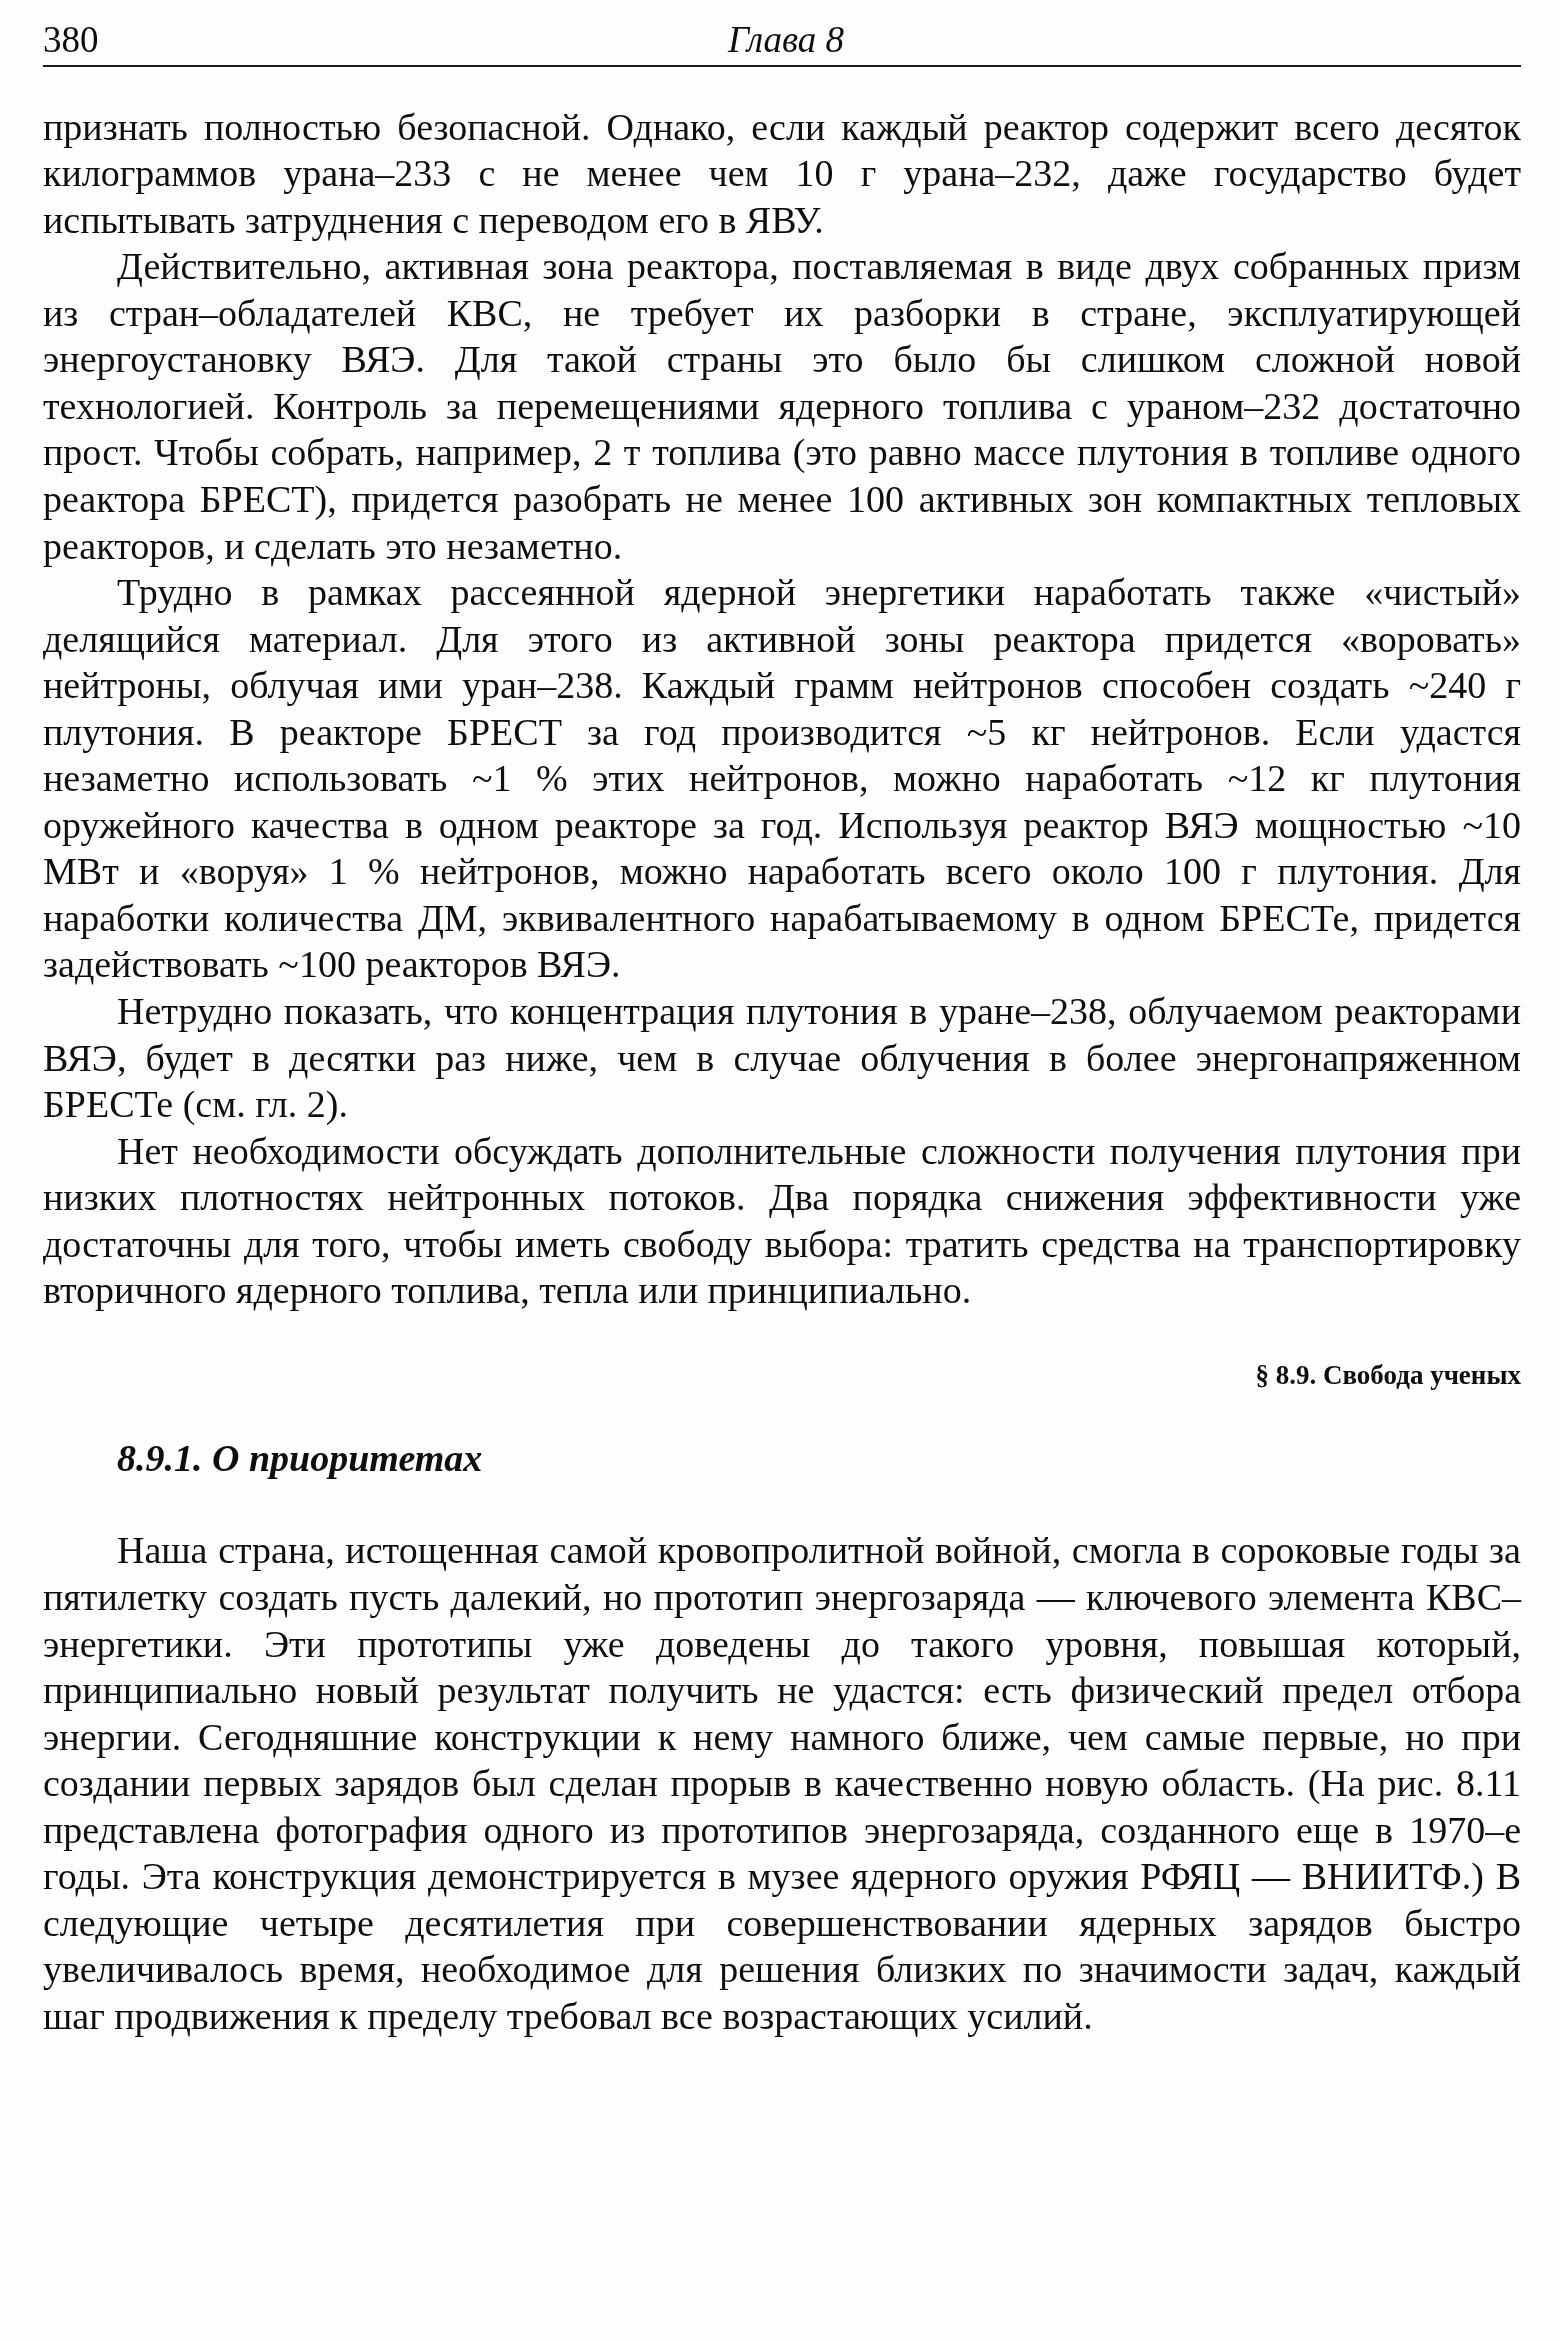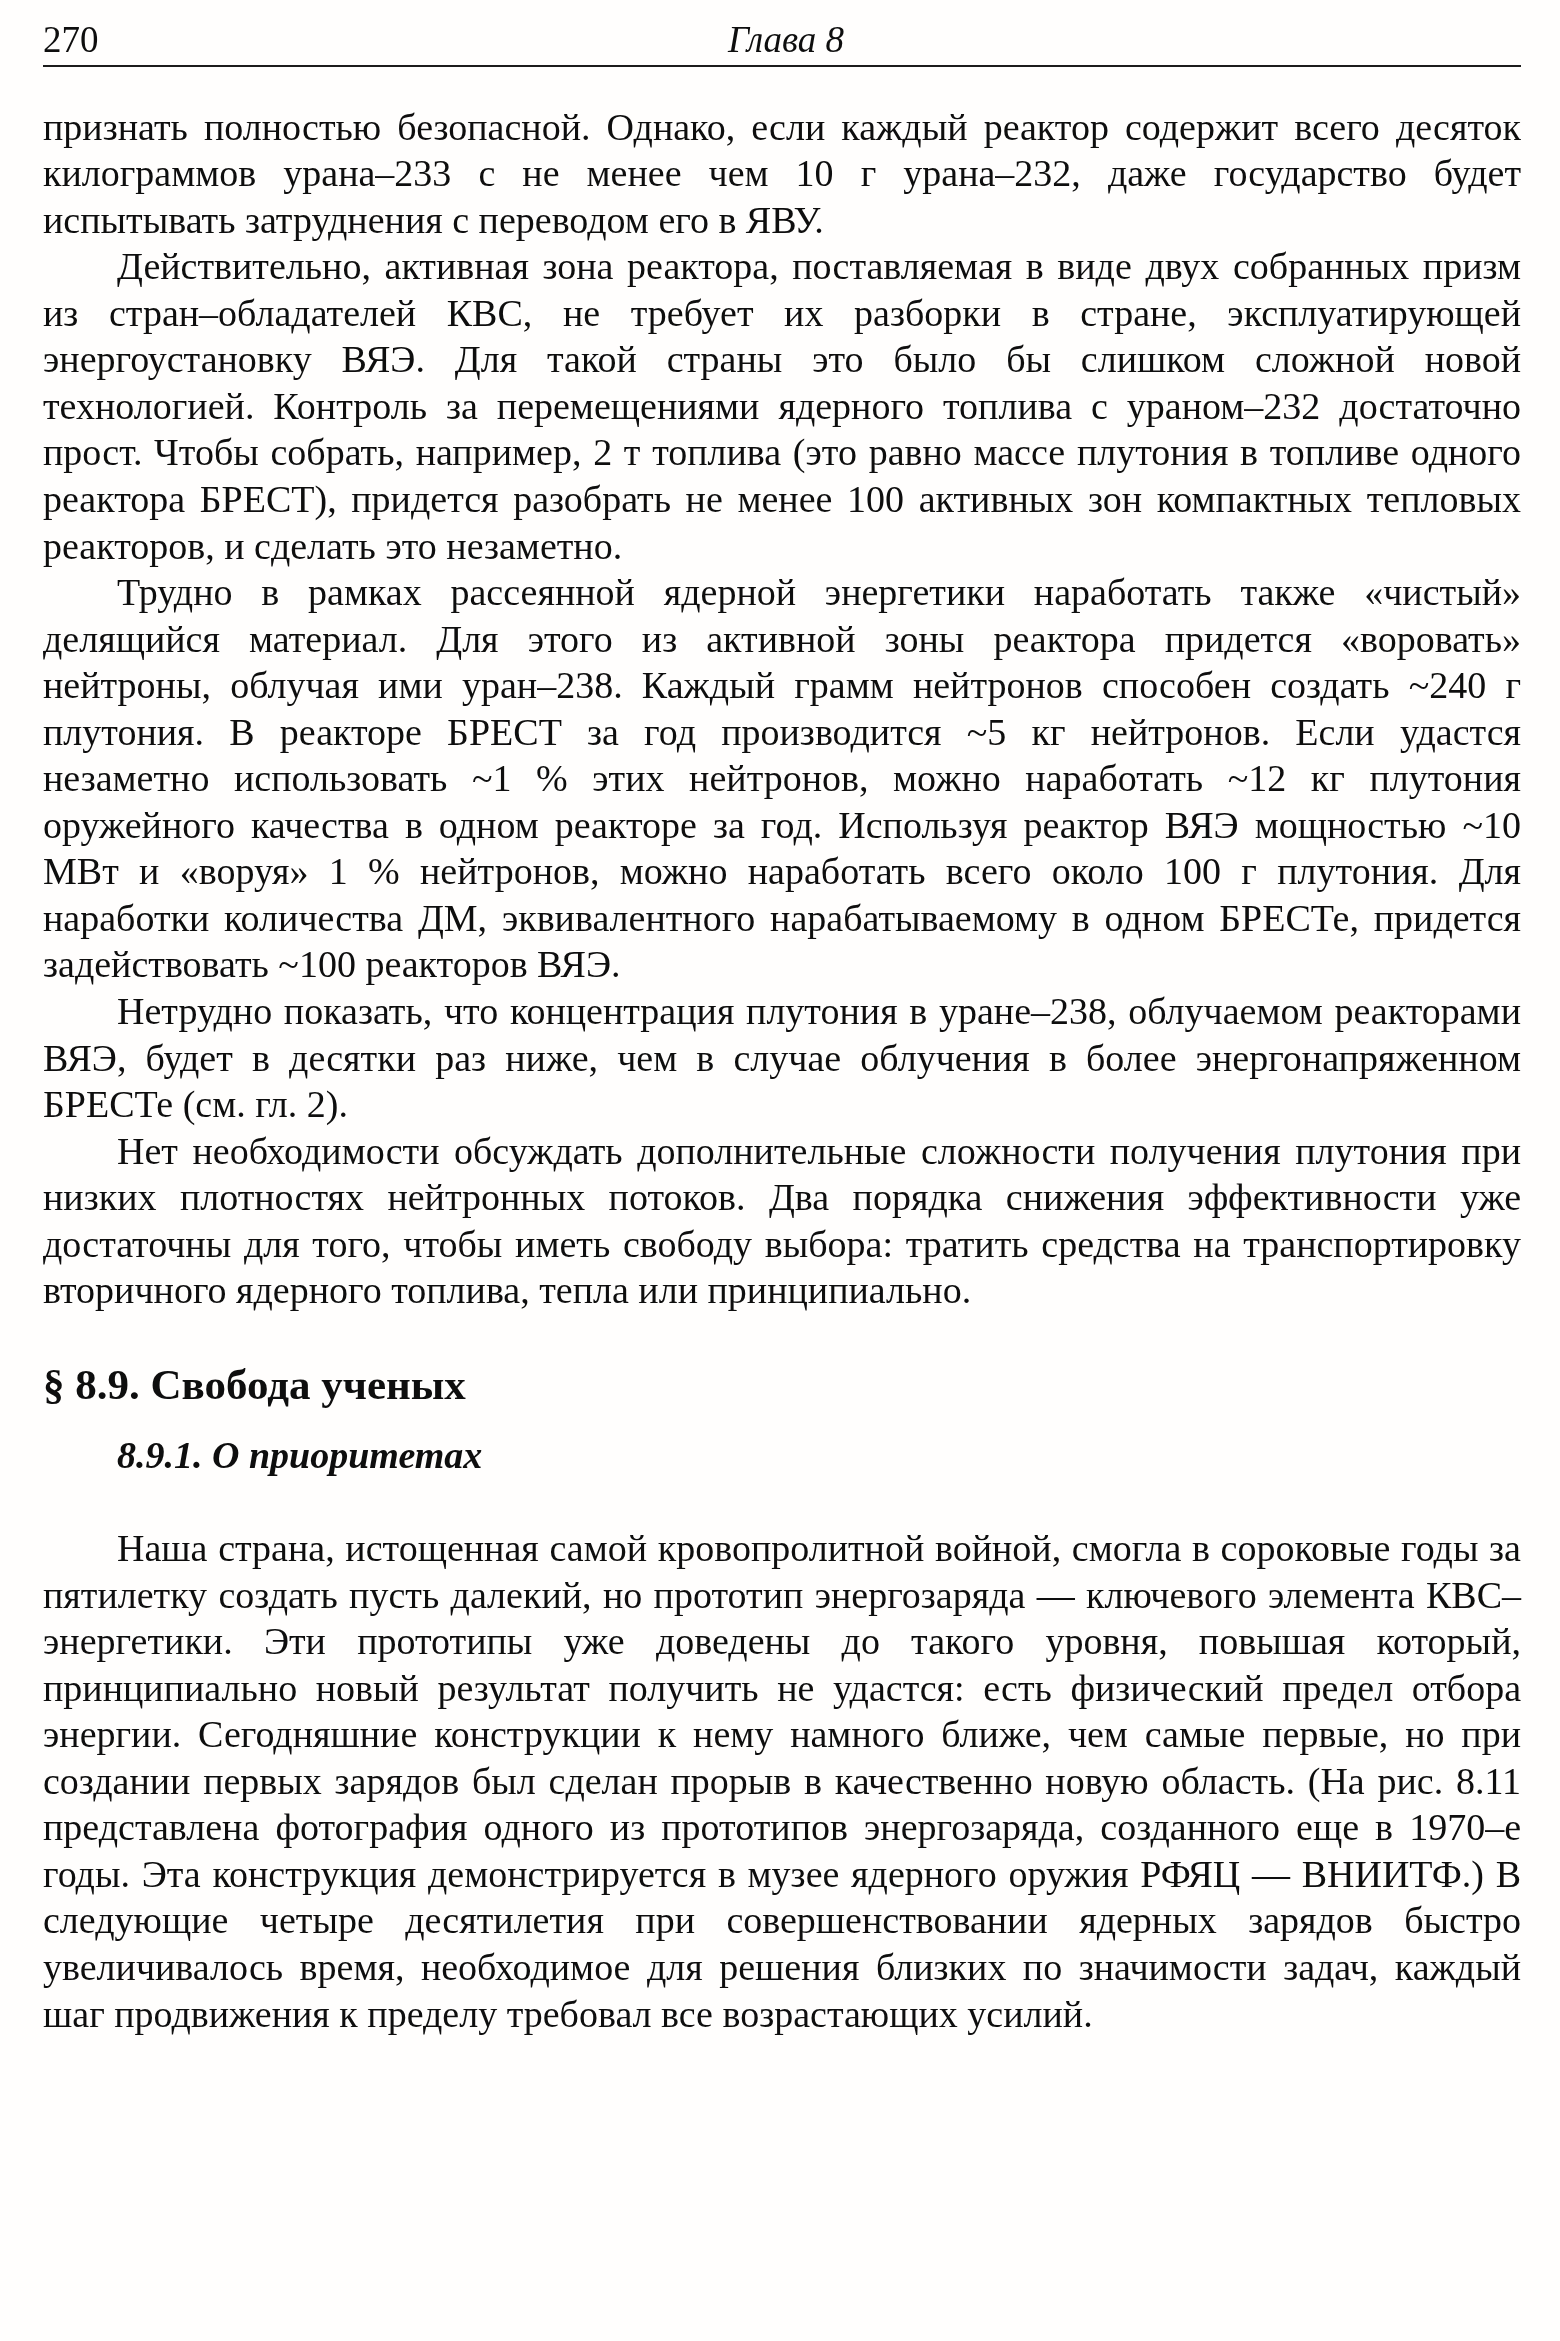--- a/index.html
+++ b/index.html
@@ -53,42 +53,42 @@
   }
 
   p.para {
     text-indent: 74px;
   }
   p.para.flush {
     text-indent: 0;
   }
 
   .section-heading {
-    text-align: left;
+    text-align: right;
     font-weight: bold;
-    font-size: 43px;
+    font-size: 27px;
     margin-top: 45px;
-    margin-bottom: 21px;
+    margin-bottom: 43px;
   }
 
   .subsection-heading {
     font-style: italic;
     font-size: 38px;
     text-indent: 74px;
     margin-top: 5.9px;
     margin-bottom: 46px;
   }
 </style>
 </head>
 <body>
 
 <div class="page">
 
   <div class="running-head">
-    <span class="page-number">270</span>
+    <span class="page-number">380</span>
     <span class="chapter-title">Глава 8</span>
   </div>
 
   <div class="body-text">
 
     <p class="para flush">признать полностью безопасной. Однако, если каждый реактор содержит всего десяток килограммов урана–233 с не менее чем 10 г урана–232, даже государство будет испытывать затруднения с переводом его в ЯВУ.</p>
 
     <p class="para">Действительно, активная зона реактора, поставляемая в виде двух собранных призм из стран–обладателей КВС, не требует их разборки в стране, эксплуатирующей энергоустановку ВЯЭ. Для такой страны это было бы слишком сложной новой технологией. Контроль за перемещениями ядерного топлива с ураном–232 достаточно прост. Чтобы собрать, например, 2 т топлива (это равно массе плутония в топливе одного реактора БРЕСТ), придется разобрать не менее 100 активных зон компактных тепловых реакторов, и сделать это незаметно.</p>
 
     <p class="para">Трудно в рамках рассеянной ядерной энергетики наработать также «чистый» делящийся материал. Для этого из активной зоны реактора придется «воровать» нейтроны, облучая ими уран–238. Каждый грамм нейтронов способен создать ~240 г плутония. В реакторе БРЕСТ за год производится ~5 кг нейтронов. Если удастся незаметно использовать ~1 % этих нейтронов, можно наработать ~12 кг плутония оружейного качества в одном реакторе за год. Используя реактор ВЯЭ мощностью ~10 МВт и «воруя» 1 % нейтронов, можно наработать всего около 100 г плутония. Для наработки количества ДМ, эквивалентного нарабатываемому в одном БРЕСТе, придется задействовать ~100 реакторов ВЯЭ.</p>

